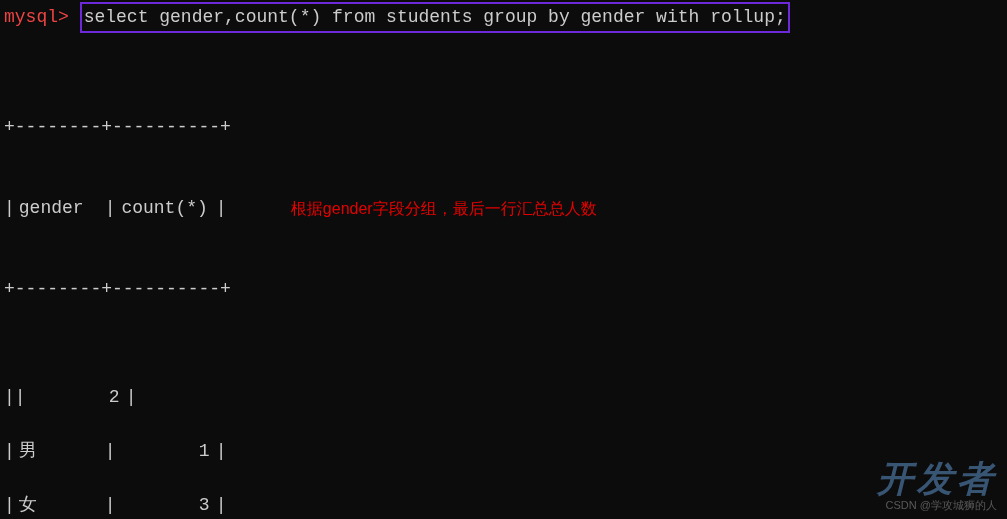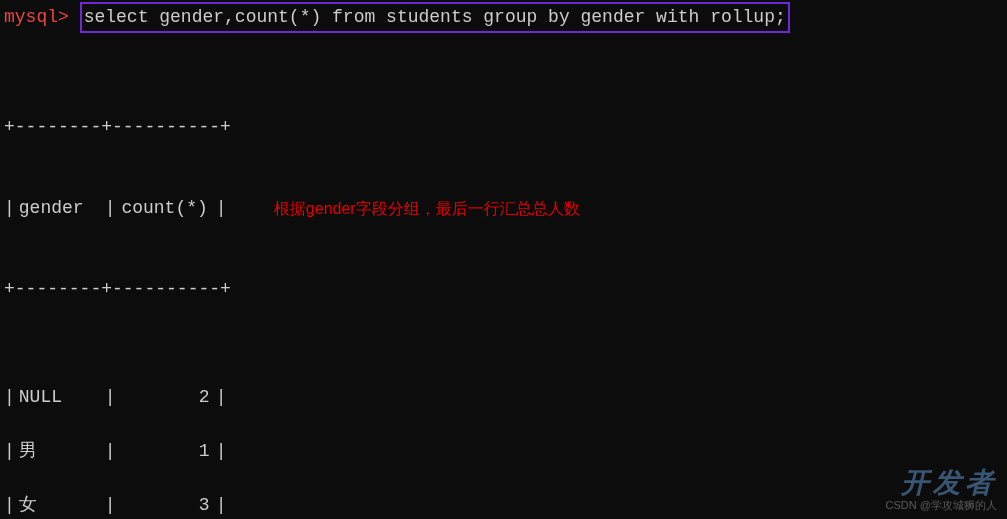--- a/index.html
+++ b/index.html
@@ -28,29 +28,29 @@
     }
     .red-border-query {
       border: 2px solid #6d28d9;
       display: inline-block;
       padding: 0 2px;
     }
     .annot {
       color: #e60000;
       font-family: 'Microsoft YaHei', sans-serif;
       font-size: 16px;
-      margin-left: 43px;
+      margin-left: 60px;
     }
     .watermark-brand {
       position: absolute;
       right: 10px;
       bottom: 20px;
       color: rgba(100, 160, 220, 0.5);
       font-family: 'Microsoft YaHei', sans-serif;
-      font-size: 28px;
+      font-size: 36px;
       font-style: italic;
       font-weight: bold;
       letter-spacing: 4px;
       text-align: left;
       line-height: 1.1;
     }
     .watermark-csdn {
       position: absolute;
       right: 10px;
       bottom: 6px;
@@ -101,21 +101,21 @@
 
 <div class="table-block">
 <div class="header-flex">
   <div>
     <div class="sep-line">+--------+----------+</div>
     <div class="row-flex"><span class="pipe">|</span><span class="col1">gender</span><span class="pipe">|</span><span class="col2" style="text-align:center;padding-left:4px">count(*)</span><span class="pipe">|</span></div>
     <div class="sep-line">+--------+----------+</div>
   </div>
   <span class="annot">根据gender字段分组，最后一行汇总总人数</span>
 </div>
-<div class="row-flex"><span class="pipe">|</span><span class="col1">NULL</span><span class="pipe">|</span><span class="col2">2</span><span class="pipe">|</span></div>
+<div class="row-flex"><span class="pipe">|</span><span class="pipe">|</span><span class="col2">2</span><span class="pipe">|</span></div>
 <div class="row-flex"><span class="pipe">|</span><span class="col1">男</span><span class="pipe">|</span><span class="col2">1</span><span class="pipe">|</span></div>
 <div class="row-flex"><span class="pipe">|</span><span class="col1">女</span><span class="pipe">|</span><span class="col2">3</span><span class="pipe">|</span></div>
 
 
 </div>
 
 <br>
 
 
 

